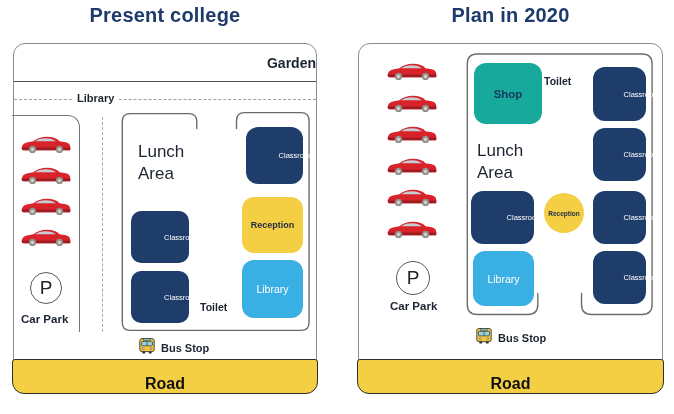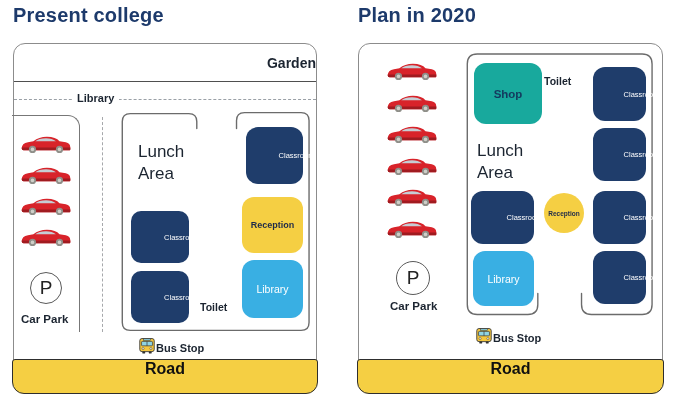--- a/index.html
+++ b/index.html
@@ -1,21 +1,21 @@
 <!DOCTYPE html>
 <html><head>
 <meta charset="utf-8">
 <style>
   html,body{margin:0;padding:0;background:#fff;}
   #stage{
     position:relative;width:674px;height:414px;background:#ffffff;
     font-family:"Liberation Sans","DejaVu Sans",sans-serif;overflow:hidden;
   }
   .panel-title{
-    position:absolute;top:4px;
+    position:absolute;top:4px;text-align:center;
     font-size:20px;font-weight:800;color:#1d3a6b;letter-spacing:.2px;
   }
   .panel{
     position:absolute;top:43px;height:350px;
     border:1.5px solid #8c8c8c;border-radius:12px;background:#fff;
     box-sizing:border-box;
   }
   .garden-band{
     position:absolute;left:0;right:0;top:0;height:37px;
     border-bottom:1.5px solid #4f4f4f;
@@ -54,27 +54,27 @@
   .reception-txt{font-size:9px;font-weight:700;}
   .library-txt{font-size:10.5px;}
   .shop-txt{font-size:11.5px;font-weight:700;}
   .reception-circle{
     position:absolute;border-radius:50%;background:#f5cf43;
     display:flex;align-items:center;justify-content:center;
     font-size:6.5px;font-weight:700;color:#1e2a4a;
   }
   .area-label{position:absolute;font-size:17px;font-weight:400;color:#1b2430;line-height:1.28;}
   .toilet-label{position:absolute;font-size:10.5px;font-weight:700;color:#1b2430;}
-  .busstop{position:absolute;display:flex;align-items:center;}
+  .busstop{position:absolute;display:flex;align-items:center;gap:5px;}
   .busstop-label{font-size:11px;font-weight:600;color:#1b2430;}
   .road{
     position:absolute;left:-2px;right:-2px;bottom:-2px;height:35px;
     background:#f5cf43;border:1.8px solid #2e2e2e;
     border-radius:3px 3px 12px 12px;box-sizing:border-box;
-    display:flex;align-items:flex-start;justify-content:center;
+    display:flex;align-items:flex-end;justify-content:center;
     font-size:16px;font-weight:800;color:#101010;
   }
 </style>
 </head>
 <body>
 
 <div id="stage">
 
   <div class="panel-title" style="left:13px;width:304px;">Present college</div>
   <div class="panel-title" style="left:358px;width:305px;">Plan in 2020</div>

